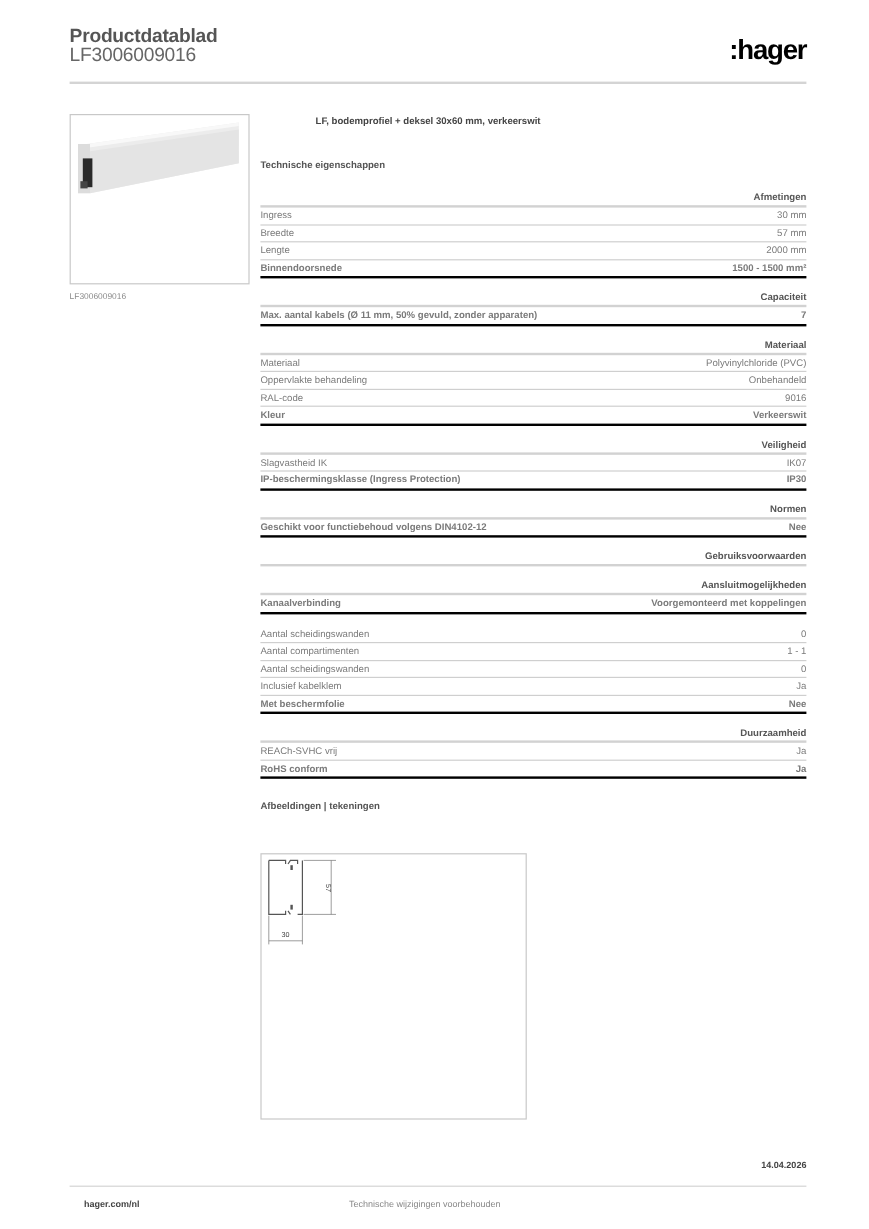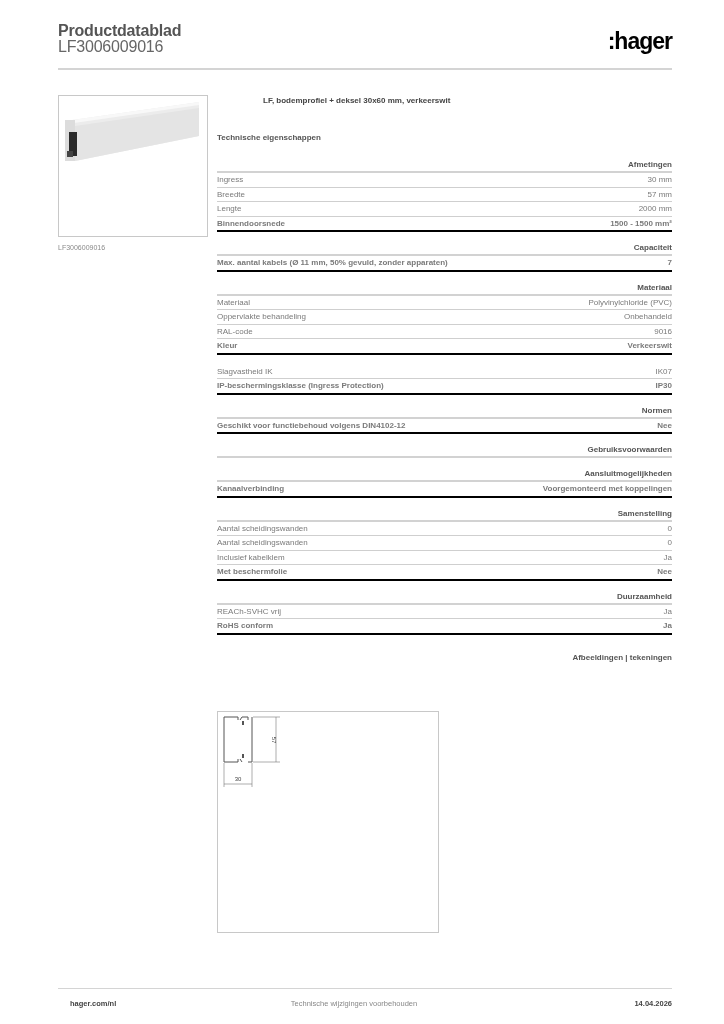--- a/index.html
+++ b/index.html
@@ -41,31 +41,31 @@
       font-size: 8px; font-weight: bold; color: #555; line-height: 11px;
       border-bottom: 2px solid #d2d2d2; padding-bottom: 1px; text-align: right;
     }
     .row {
       display: flex; justify-content: space-between; align-items: center;
       font-size: 8px; color: #7a7a7a; height: 13.5px; line-height: 13px;
       border-bottom: 1px solid #cfcfcf;
     }
     .row:last-child { border-bottom: 2px solid #000000; font-weight: bold; }
     .row .v { text-align: right; }
-    .draw-title { font-size: 8px; font-weight: bold; color: #555; margin-top: 18px; line-height: 10px; text-align: right; }
+    .draw-title { font-size: 8px; font-weight: bold; color: #555; margin-top: 18px; line-height: 10px; }
     .drawing {
       position: absolute; left: 217px; top: 711px; width: 222px; height: 222px;
       border: 1px solid #c8c8c8; box-sizing: border-box;
     }
     .ftr-line {
       position: absolute; left: 58px; right: 52px; top: 988px; height: 1px; background: #d4d4d4;
     }
     .ftr-left { position: absolute; left: 70px; top: 999px; font-size: 7.5px; font-weight: bold; color: #444; }
     .ftr-mid { position: absolute; left: 0; right: 16px; top: 999px; text-align: center; font-size: 7.5px; color: #888; }
-    .ftr-right { position: absolute; right: 52px; top: 999px; font-size: 7.5px; font-weight: bold; color: #444; }
+    .ftr-right { position: absolute; right: 52px; top: 966px; font-size: 7.5px; font-weight: bold; color: #444; }
   </style>
 </head>
 <body>
 
 <div class="hdr-title">Productdatablad</div>
 <div class="hdr-code">LF3006009016</div>
 <div class="logo">:hager</div>
 <div class="hdr-line"></div>
 
 <div class="product-img">
@@ -126,20 +126,21 @@
         <span>RAL-code</span>
         <span class="v">9016</span>
       </div>
     <div class="row">
         <span>Kleur</span>
         <span class="v">Verkeerswit</span>
       </div>
   </div>
 
   <div class="group">
+    <div class="group-title">Veiligheid</div>
     <div class="row">
         <span>Slagvastheid IK</span>
         <span class="v">IK07</span>
       </div>
     <div class="row">
         <span>IP-beschermingsklasse (Ingress Protection)</span>
         <span class="v">IP30</span>
       </div>
   </div>
 
@@ -157,24 +158,27 @@
 
   <div class="group">
     <div class="group-title">Aansluitmogelijkheden</div>
     <div class="row">
         <span>Kanaalverbinding</span>
         <span class="v">Voorgemonteerd met koppelingen</span>
       </div>
   </div>
 
   <div class="group">
-    <div class="group-title">Samenstelling</div>
     <div class="row">
         <span>Aantal scheidingswanden</span>
         <span class="v">0</span>
+      </div>
+    <div class="row">
+        <span>Aantal compartimenten</span>
+        <span class="v">1 - 1</span>
       </div>
     <div class="row">
         <span>Aantal scheidingswanden</span>
         <span class="v">0</span>
       </div>
     <div class="row">
         <span>Inclusief kabelklem</span>
         <span class="v">Ja</span>
       </div>
     <div class="row">

